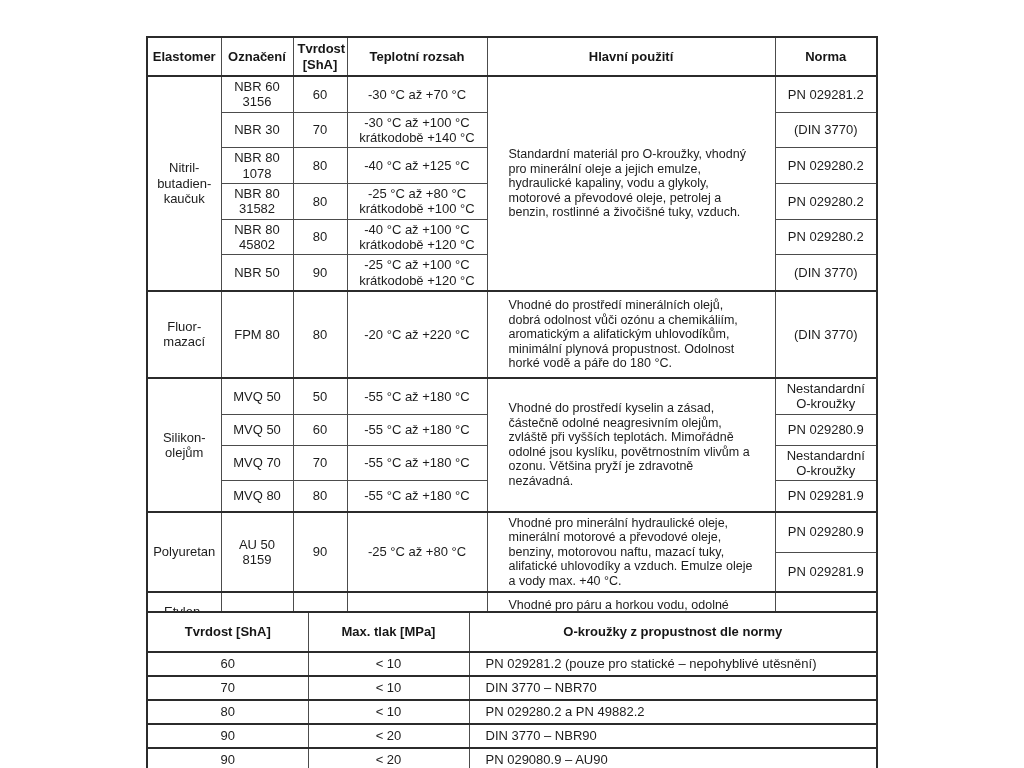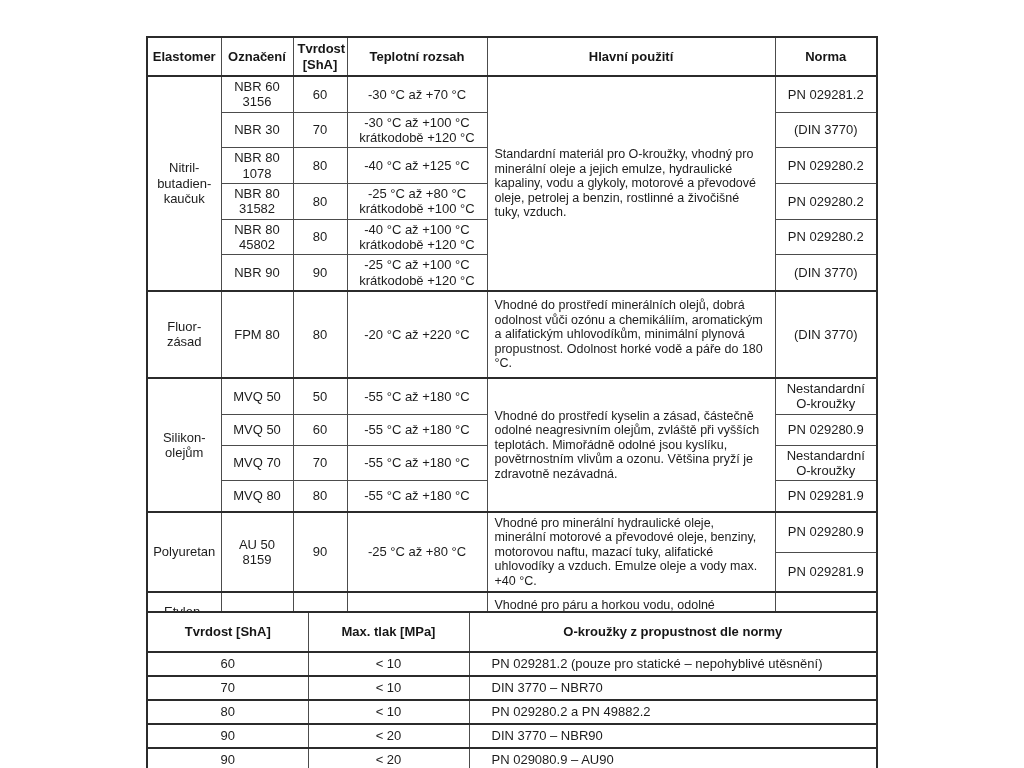--- a/index.html
+++ b/index.html
@@ -34,33 +34,33 @@
   
   .ml { white-space: pre-line; }
 
   
   #t1 tr.hdr th { border-bottom: 2px solid #2b2b2b; height: 33px; }
   #t1 tr.group-start td { border-top: 2px solid #2b2b2b; }
   #t1 .c-use {
     text-align: left;
     font-size: 12.5px;
     line-height: 1.16;
-    padding: 3px 7px;
+    padding: 3px 21px;
     vertical-align: middle;
   }
   #t1 tr.r-nbr, #t1 tr.r-mvq { height: 31px; }
   #t1 tr.r-fpm { height: 87px; }
   #t1 tr.r-au  { height: 34px; }
   #t1 tr.r-epdm{ height: 69px; }
 
   
   #t2 th, #t2 td { border-style: solid; border-width: 2px 1px; border-color: #2b2b2b #4c4c4c; }
   #t2 tr.hdr2 th { height: 34px; }
   #t2 tr.drow { height: 24px; }
-  #t2 td.c-norm { text-align: left; padding-left: 22px; }
+  #t2 td.c-norm { text-align: left; padding-left: 16px; }
 </style>
 </head>
 <body>
 
 <div class="page">
 
   <table id="t1">
     <colgroup>
       <col style="width:74px">
         <col style="width:72px">
@@ -88,21 +88,21 @@
 3156</td>
         <td>60</td>
         <td class="ml">-30 °C až +70 °C</td>
         <td rowspan="6" class="c-use">Standardní materiál pro O-kroužky, vhodný pro minerální oleje a jejich emulze, hydraulické kapaliny, vodu a glykoly, motorové a převodové oleje, petrolej a benzin, rostlinné a živočišné tuky, vzduch.</td>
         <td>PN 029281.2</td>
       </tr>
       <tr class="r-nbr">
         <td class="ml">NBR 30</td>
         <td>70</td>
         <td class="ml">-30 °C až +100 °C
-krátkodobě +120 °C</td>
+krátkodobě +140 °C</td>
         <td>(DIN 3770)</td>
       </tr>
       <tr class="r-nbr">
         <td class="ml">NBR 80
 1078</td>
         <td>80</td>
         <td class="ml">-40 °C až +125 °C</td>
         <td>PN 029280.2</td>
       </tr>
       <tr class="r-nbr">
@@ -115,30 +115,30 @@
       </tr>
       <tr class="r-nbr">
         <td class="ml">NBR 80
 45802</td>
         <td>80</td>
         <td class="ml">-40 °C až +100 °C
 krátkodobě +120 °C</td>
         <td>PN 029280.2</td>
       </tr>
       <tr class="r-nbr">
-        <td class="ml">NBR 90</td>
+        <td class="ml">NBR 50</td>
         <td>90</td>
         <td class="ml">-25 °C až +100 °C
 krátkodobě +120 °C</td>
         <td>(DIN 3770)</td>
       </tr>
 
       <tr class="group-start r-fpm">
         <td class="ml">Fluor-
-zásad</td>
+mazací</td>
         <td class="ml">FPM 80</td>
         <td>80</td>
         <td class="ml">-20 °C až +220 °C</td>
         <td class="c-use">Vhodné do prostředí minerálních olejů, dobrá odolnost vůči ozónu a chemikáliím, aromatickým a alifatickým uhlovodíkům, minimální plynová propustnost. Odolnost horké vodě a páře do 180 °C.</td>
         <td>(DIN 3770)</td>
       </tr>
 
       <tr class="group-start r-mvq">
         <td rowspan="4" class="ml">Silikon-
 olejům</td>

